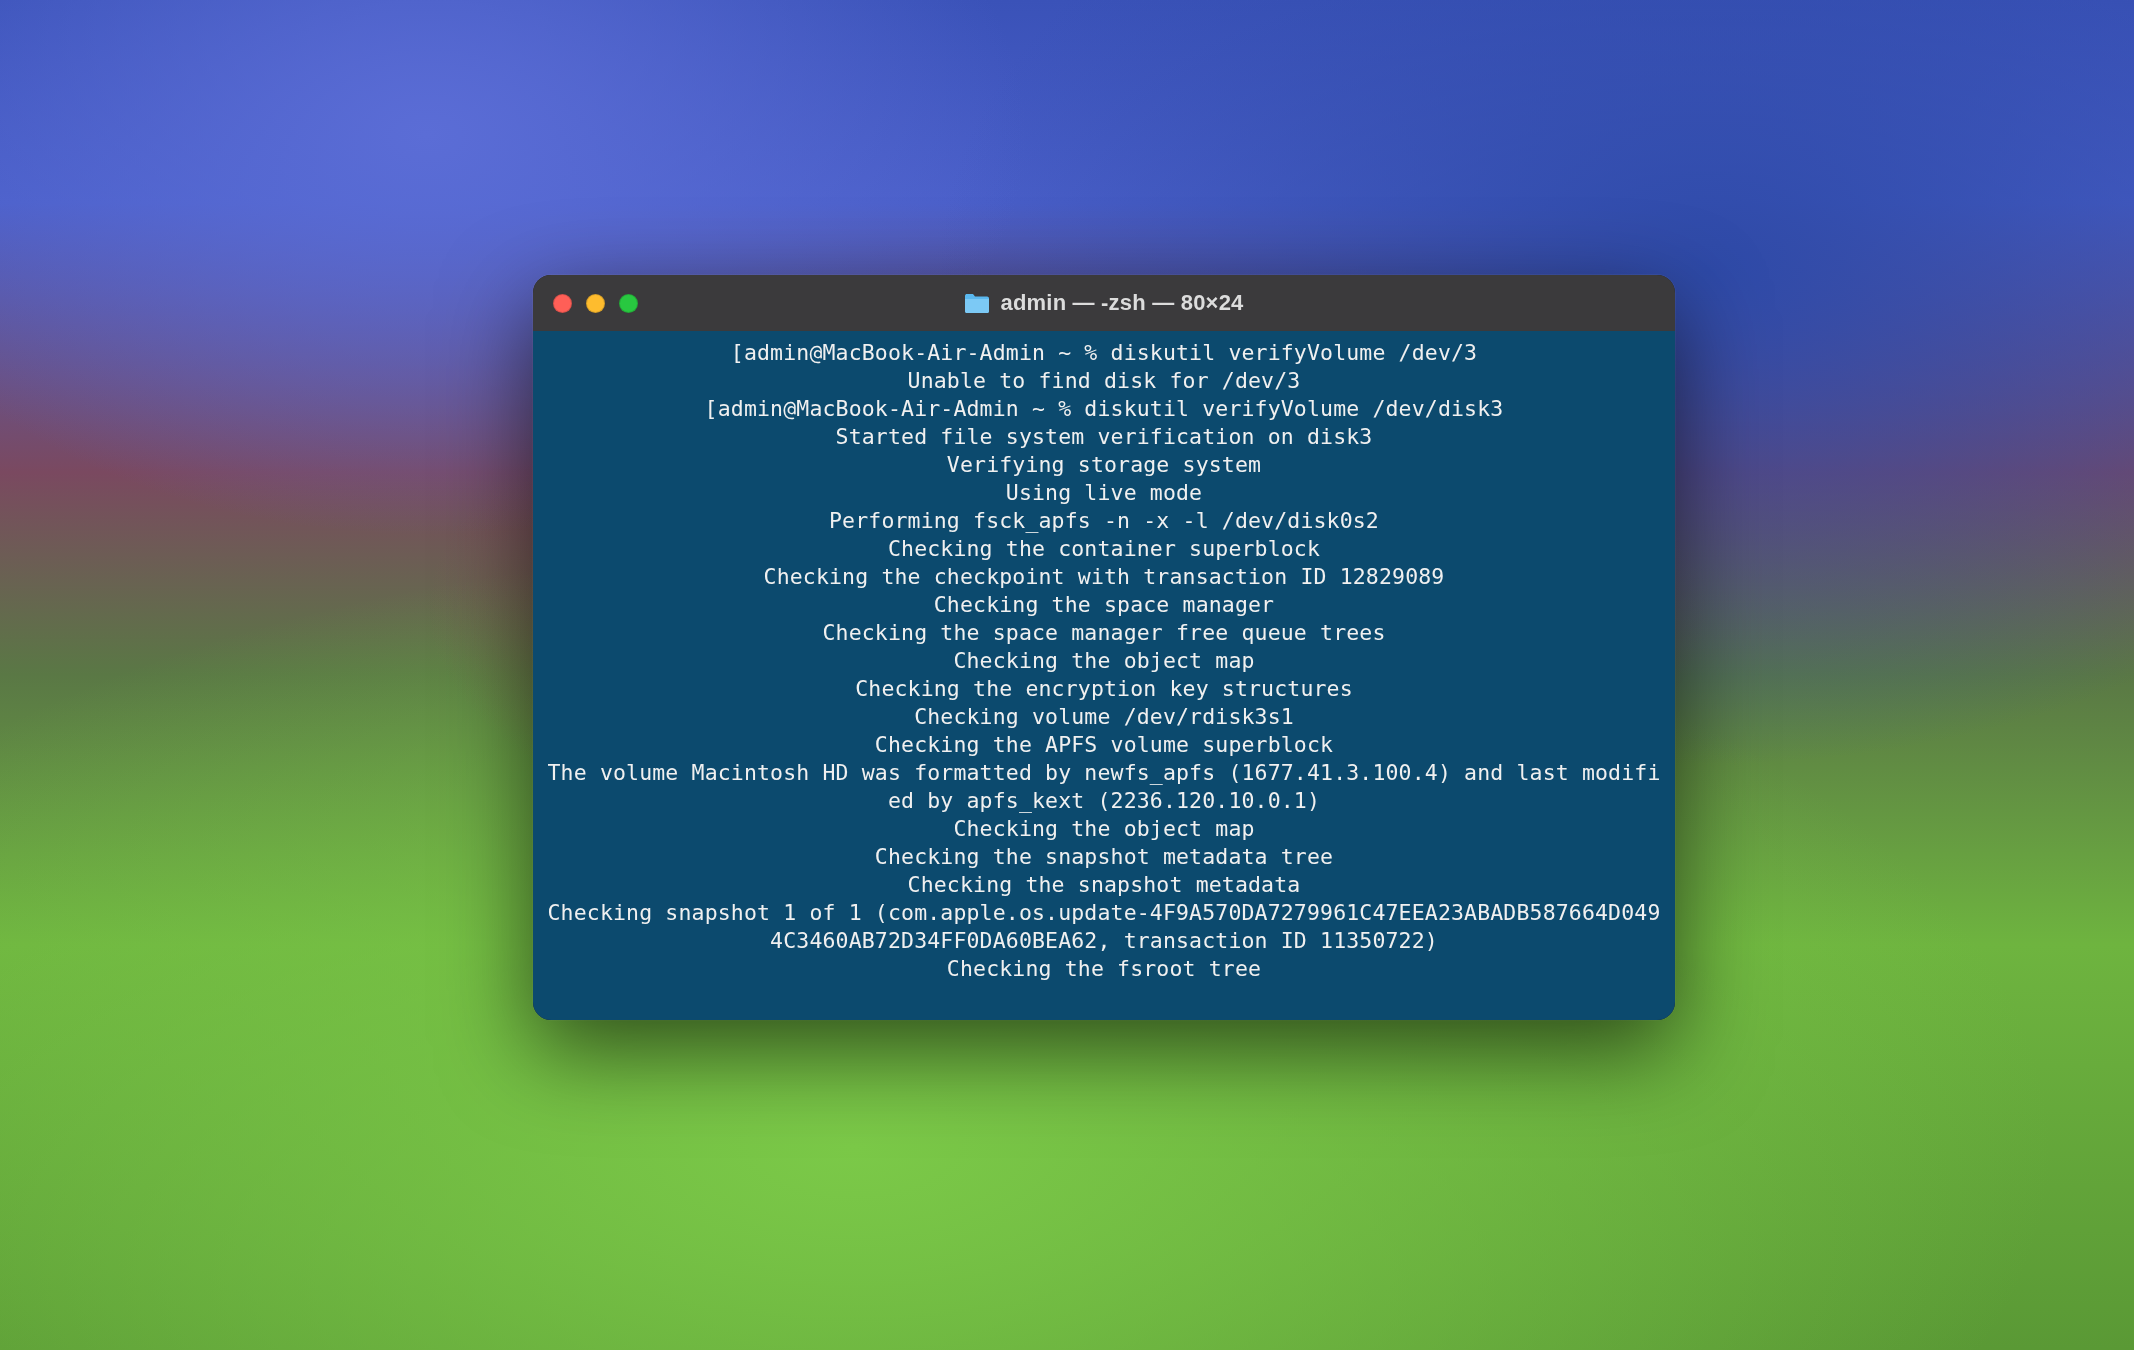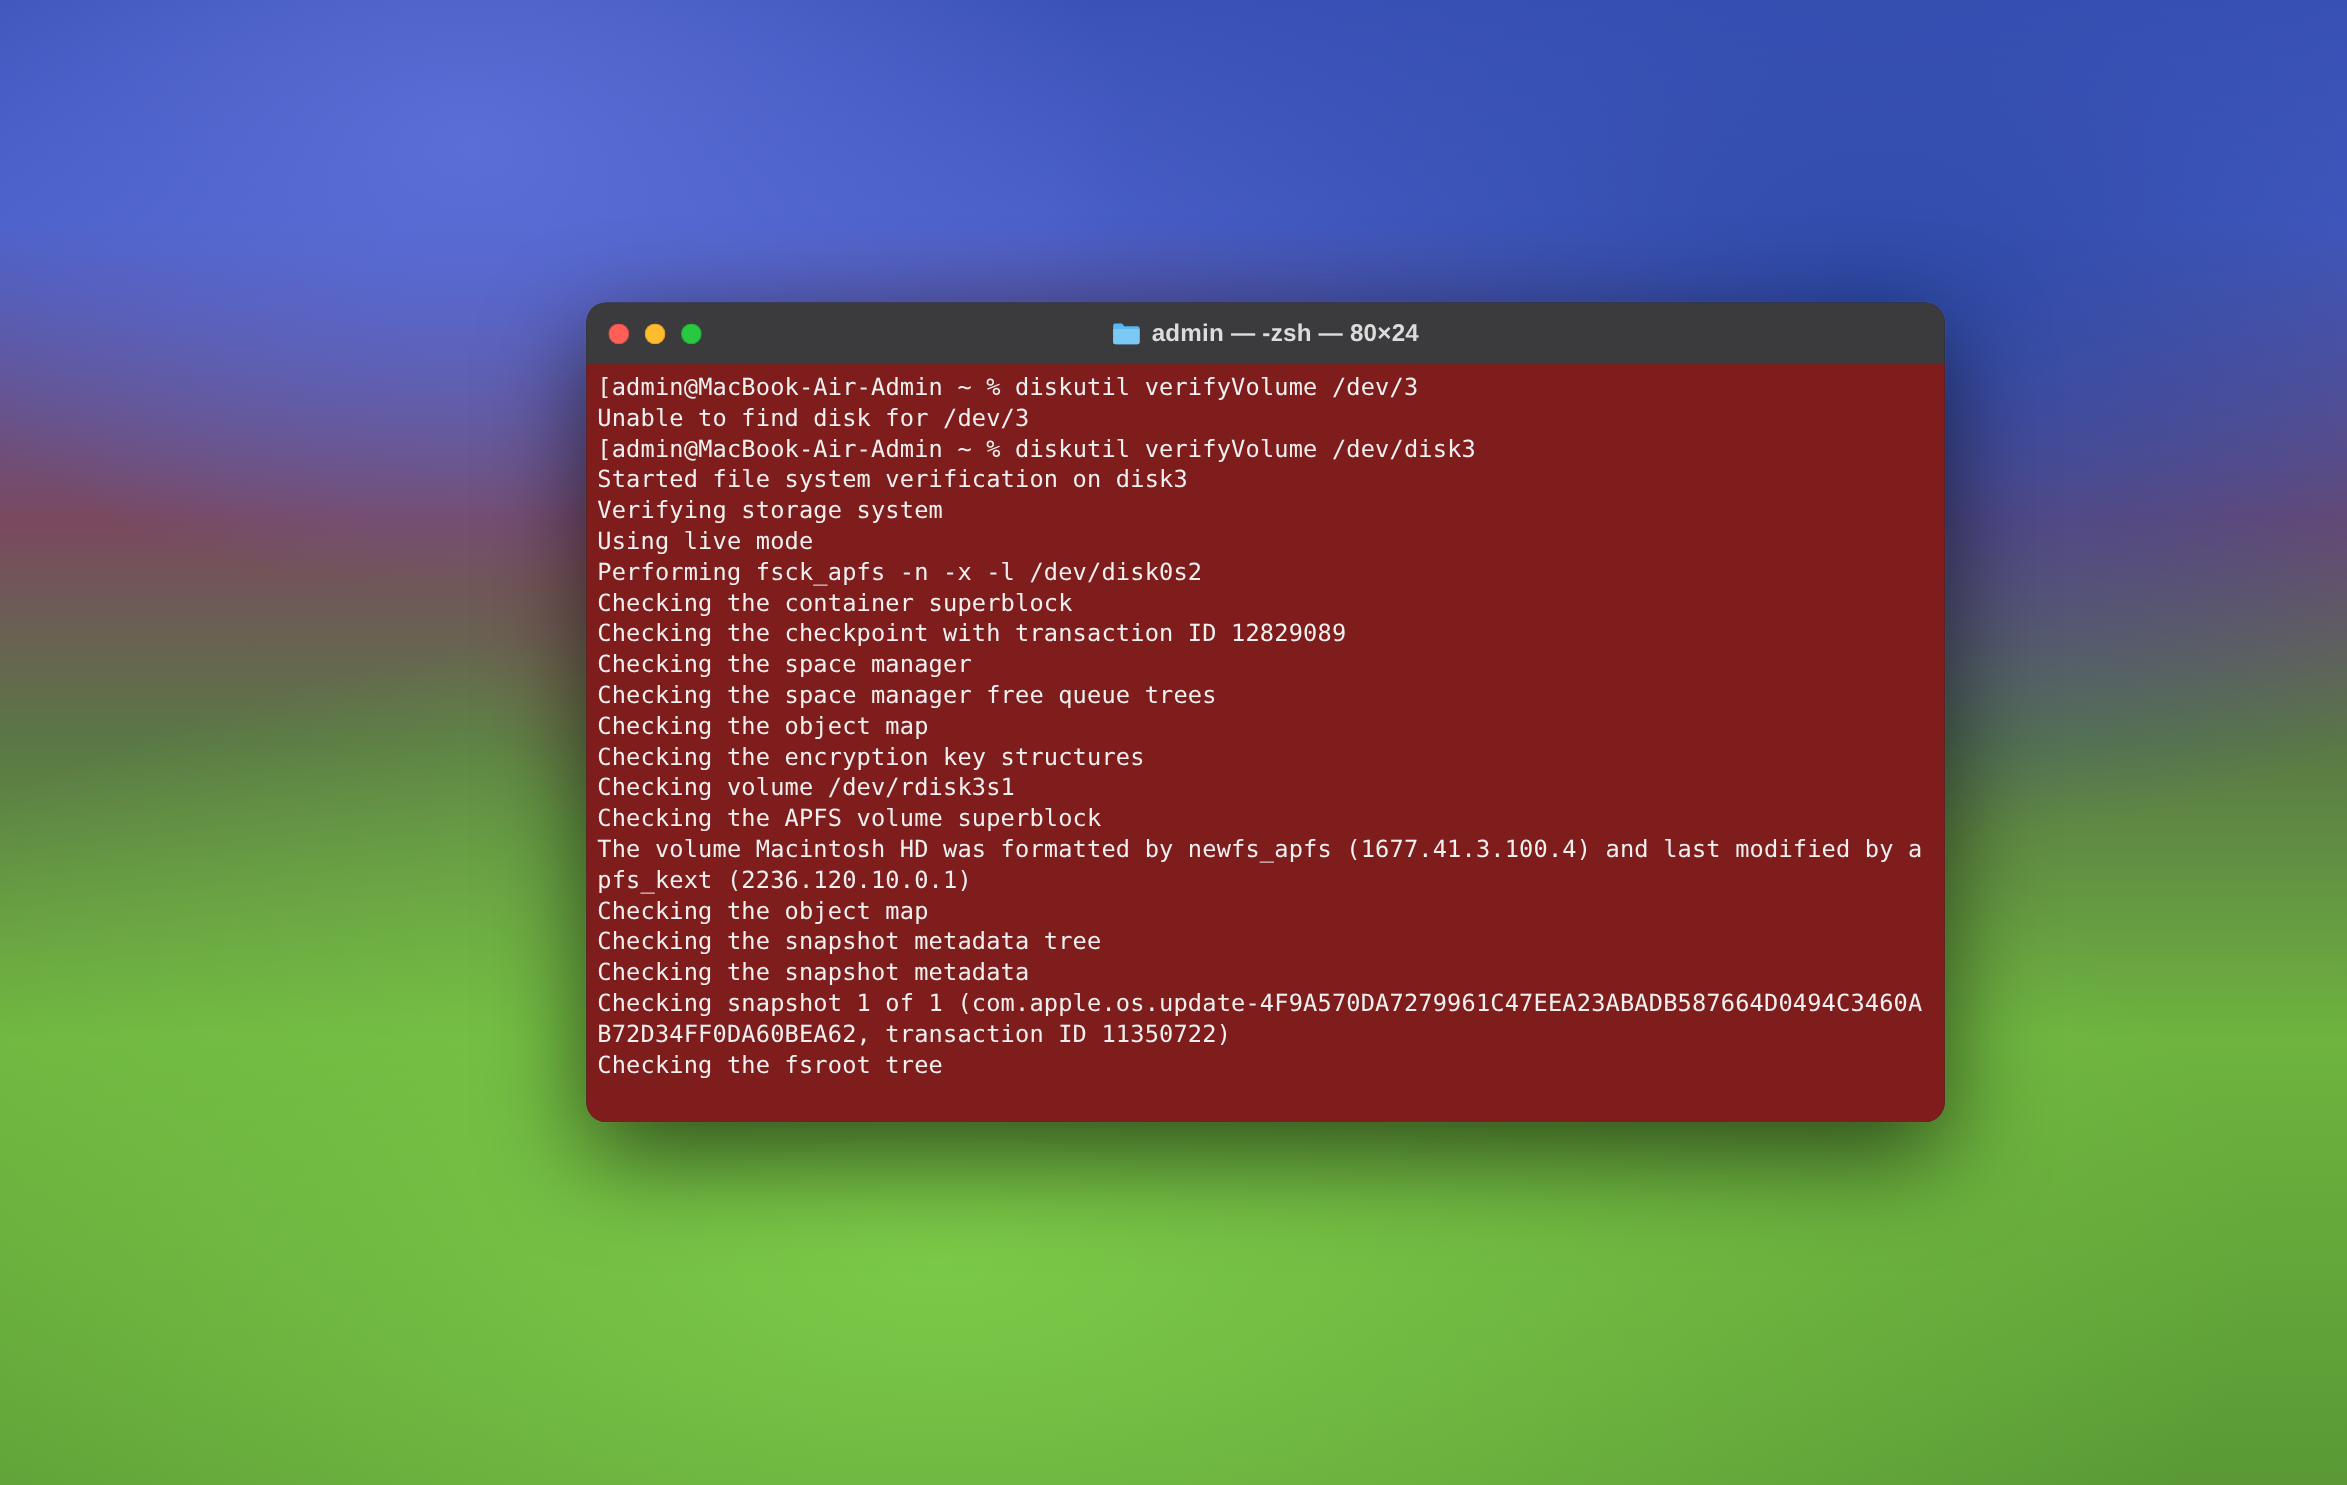--- a/index.html
+++ b/index.html
@@ -18,21 +18,21 @@
         radial-gradient(ellipse 1600px 700px at 50% 45%, #a8475f 0%, transparent 40%),
         radial-gradient(ellipse 2000px 1000px at 40% 85%, #7bc948 0%, transparent 60%),
         linear-gradient(180deg, #3a52b8 0%, #4a5fc9 15%, #7a4960 35%, #5a7845 50%, #6eb43f 70%, #5a9935 100%);
       font-family: -apple-system, "SF Mono", Menlo, Monaco, monospace;
     }
 
     .terminal-window {
       position: absolute;
       left: 533px;
       top: 275px;
-      width: 1235px;
+      width: 1142px;
       height: 745px;
       background: #202020;
       border-radius: 18px;
       box-shadow: 0 30px 90px rgba(0,0,0,0.6), 0 0 0 1px rgba(255,255,255,0.05);
       overflow: hidden;
       display: flex;
       flex-direction: column;
     }
 
     .titlebar {
@@ -83,30 +83,31 @@
     .title-text {
       color: #dcdcdc;
       font-size: 22px;
       font-weight: 600;
       font-family: -apple-system, BlinkMacSystemFont, sans-serif;
       letter-spacing: 0.2px;
     }
 
     .terminal-content {
       flex: 1;
-      background: #7f1d1d;
+      background: #0c4a6e;
       padding: 8px 10px;
       font-family: "SF Mono", Menlo, Monaco, monospace;
       font-size: 21.5px;
       line-height: 28px;
       color: #f0f0f0;
       white-space: pre-wrap;
       word-break: break-all;
       overflow: hidden;
       letter-spacing: 0.15px;
+      text-align: center;
     }
 
     .prompt-line {
       display: block;
     }
     .bracket {
       color: #f0f0f0;
     }
     .output-line {
       display: block;

